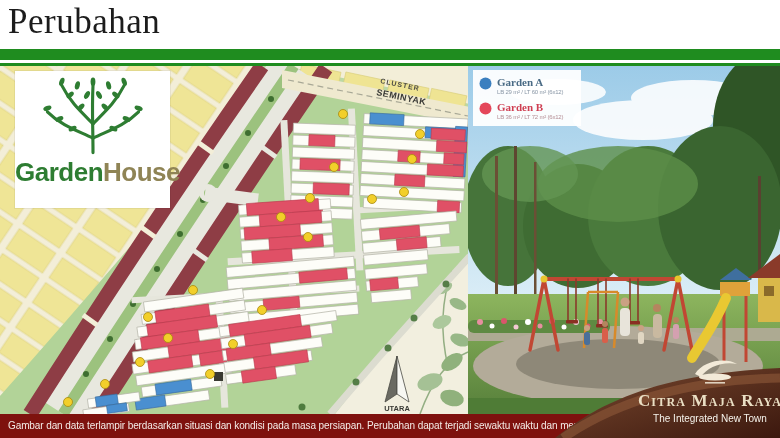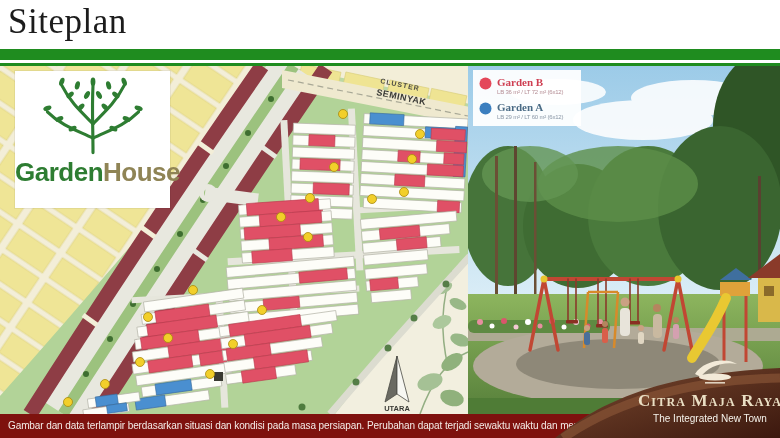--- a/index.html
+++ b/index.html
@@ -44,21 +44,21 @@
   .st{fill:#e6e6dc;}
   .lot{fill:#efe493;stroke:#d8cd7a;stroke-width:.6;}
   .tre{fill:#3e6e30;}
   .leaf{fill:#2e7d32;}
 </style>
 </head>
 <body>
 
 <div class="slide">
 
-  <div class="title">Siteplan</div>
+  <div class="title">Perubahan</div>
   <div class="rule-bar"></div>
   <div class="rule-line"></div>
 
   <div class="map-panel">
     <svg width="470" height="348" viewBox="0 0 470 348">
       <defs>
         <pattern id="lots" width="30" height="52" patternUnits="userSpaceOnUse" patternTransform="rotate(-56)">
           <rect x="0" y="0" width="30" height="52" fill="#f3eed8"></rect>
           <rect x="2" y="3" width="24" height="44" class="lot"></rect>
         </pattern>
@@ -437,34 +437,34 @@
         <rect x="170" y="266" width="6" height="12" rx="2.5" fill="#e0d6c2"></rect>
           <circle cx="173" cy="262" r="3" fill="#caa183"></circle>
       </g>
       <rect x="0" y="332" width="312" height="16" fill="#4f7c36"></rect>
     </svg>
 
     
     <div class="legend">
       <div class="legend-item">
         <svg class="legend-swatch" width="13" height="13">
+          <circle cx="6.5" cy="6.5" r="6" fill="#3b7fbf"></circle>
+        </svg>
+        <div>
+          <div class="legend-name a">Garden A</div>
+          <div class="legend-spec a">LB 29 m² / LT 60 m² (6x12)</div>
+        </div>
+      </div>
+      <div class="legend-item">
+        <svg class="legend-swatch" width="13" height="13">
           <circle cx="6.5" cy="6.5" r="6" fill="#e4475a"></circle>
         </svg>
         <div>
           <div class="legend-name b">Garden B</div>
           <div class="legend-spec b">LB 36 m² / LT 72 m² (6x12)</div>
-        </div>
-      </div>
-      <div class="legend-item">
-        <svg class="legend-swatch" width="13" height="13">
-          <circle cx="6.5" cy="6.5" r="6" fill="#3b7fbf"></circle>
-        </svg>
-        <div>
-          <div class="legend-name a">Garden A</div>
-          <div class="legend-spec a">LB 29 m² / LT 60 m² (6x12)</div>
         </div>
       </div>
     </div>
   </div>
 
   <div class="footer">
     <div class="footer-text">Gambar dan data terlampir berdasarkan situasi dan kondisi pada masa persiapan. Perubahan dapat terjadi sewaktu waktu dan merupakan hak penuh developer</div>
   </div>
 
   <div class="brand">

